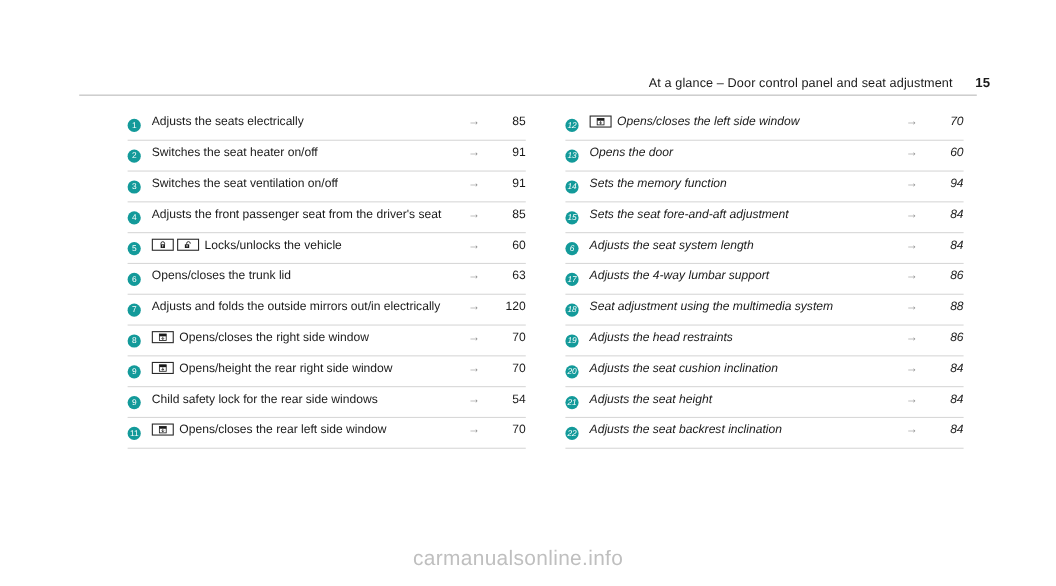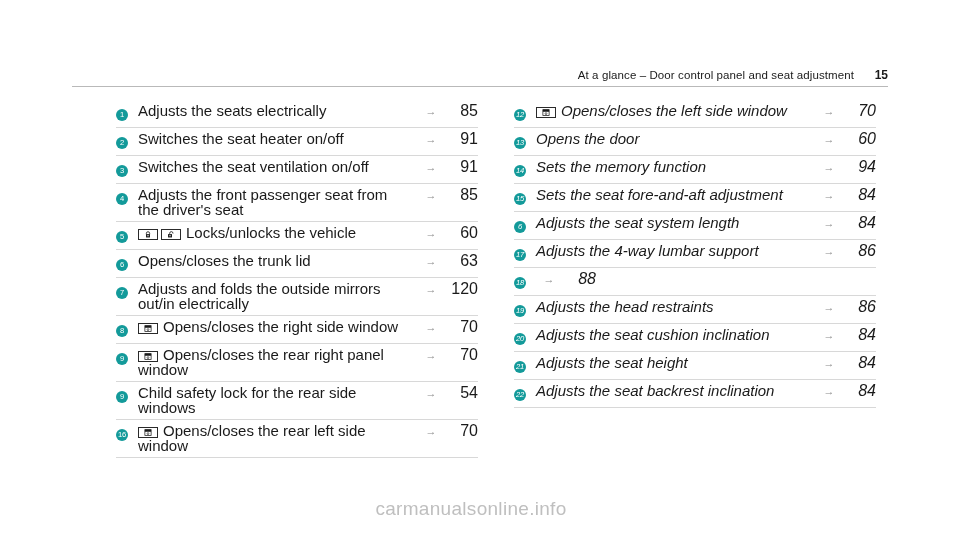--- a/index.html
+++ b/index.html
@@ -13,21 +13,21 @@
     position: relative;
     font-family: "Liberation Sans", sans-serif;
     color: #1a1a1a;
     overflow: hidden;
   }
 
   
   .page-header {
     position: absolute;
     left: 72px;
-    right: 72px;
+    right: 60px;
     top: 68px;
     display: flex;
     align-items: baseline;
     justify-content: flex-end;
   }
   .header-title {
     font-size: 11.5px;
     letter-spacing: 0.1px;
     color: #1a1a1a;
     white-space: nowrap;
@@ -80,36 +80,36 @@
     padding: 4px 0 4px 0;
     min-height: 13px;
     box-sizing: border-box;
   }
   .cell-num {
     flex: 0 0 22px;
     padding-top: 1px;
   }
   .cell-text {
     flex: 1 1 auto;
-    font-size: 15px;
+    font-size: 11px;
     line-height: 14.5px;
     padding-right: 6px;
     color: #1a1a1a;
   }
   .cell-arrow {
     flex: 0 0 26px;
     text-align: center;
     font-size: 11px;
     color: #8a8a8a;
     line-height: 14.5px;
   }
   .cell-page {
     flex: 0 0 34px;
     text-align: right;
-    font-size: 16px;
+    font-size: 11px;
     line-height: 14.5px;
     color: #1a1a1a;
   }
 
   
   .badge {
     display: inline-block;
     width: 12px;
     height: 12px;
     border-radius: 50%;
@@ -229,32 +229,32 @@
                 </svg></span></span><span>Opens/closes the right side window</span></div>
           <div class="cell-arrow">→</div>
           <div class="cell-page">70</div>
         </div>
         <div class="ref-row">
           <div class="cell-num"><span class="badge">9</span></div>
           <div class="cell-text"><span class="picto-group"><span class="picto"><svg viewBox="0 0 20 11">
                   <rect x="6.2" y="2.0" width="7.6" height="7.2" fill="none" stroke="#1a1a1a" stroke-width="0.9"></rect>
                   <rect x="6.2" y="2.0" width="7.6" height="2.6" fill="#1a1a1a"></rect>
                   <path d="M10 5.0 V7.9 M8.6 6.7 L10 8.1 L11.4 6.7" fill="none" stroke="#1a1a1a" stroke-width="0.9"></path>
-                </svg></span></span><span>Opens/closes the rear right panel window</span></div>
+                </svg></span></span><span>Opens/height the rear right side window</span></div>
           <div class="cell-arrow">→</div>
           <div class="cell-page">70</div>
         </div>
         <div class="ref-row">
           <div class="cell-num"><span class="badge">9</span></div>
           <div class="cell-text"><span>Child safety lock for the rear side windows</span></div>
           <div class="cell-arrow">→</div>
           <div class="cell-page">54</div>
         </div>
         <div class="ref-row">
-          <div class="cell-num"><span class="badge">16</span></div>
+          <div class="cell-num"><span class="badge">11</span></div>
           <div class="cell-text"><span class="picto-group"><span class="picto"><svg viewBox="0 0 20 11">
                   <rect x="6.2" y="2.0" width="7.6" height="7.2" fill="none" stroke="#1a1a1a" stroke-width="0.9"></rect>
                   <rect x="6.2" y="2.0" width="7.6" height="2.6" fill="#1a1a1a"></rect>
                   <path d="M10 5.0 V7.9 M8.6 6.7 L10 8.1 L11.4 6.7" fill="none" stroke="#1a1a1a" stroke-width="0.9"></path>
                 </svg></span></span><span>Opens/closes the rear left side window</span></div>
           <div class="cell-arrow">→</div>
           <div class="cell-page">70</div>
         </div>
       </div>
   </div>
@@ -295,20 +295,21 @@
           <div class="cell-page">84</div>
         </div>
         <div class="ref-row">
           <div class="cell-num"><span class="badge">17</span></div>
           <div class="cell-text"><span>Adjusts the 4-way lumbar support</span></div>
           <div class="cell-arrow">→</div>
           <div class="cell-page">86</div>
         </div>
         <div class="ref-row">
           <div class="cell-num"><span class="badge">18</span></div>
+          <div class="cell-text"><span>Seat adjustment using the multimedia system</span></div>
           <div class="cell-arrow">→</div>
           <div class="cell-page">88</div>
         </div>
         <div class="ref-row">
           <div class="cell-num"><span class="badge">19</span></div>
           <div class="cell-text"><span>Adjusts the head restraints</span></div>
           <div class="cell-arrow">→</div>
           <div class="cell-page">86</div>
         </div>
         <div class="ref-row">

